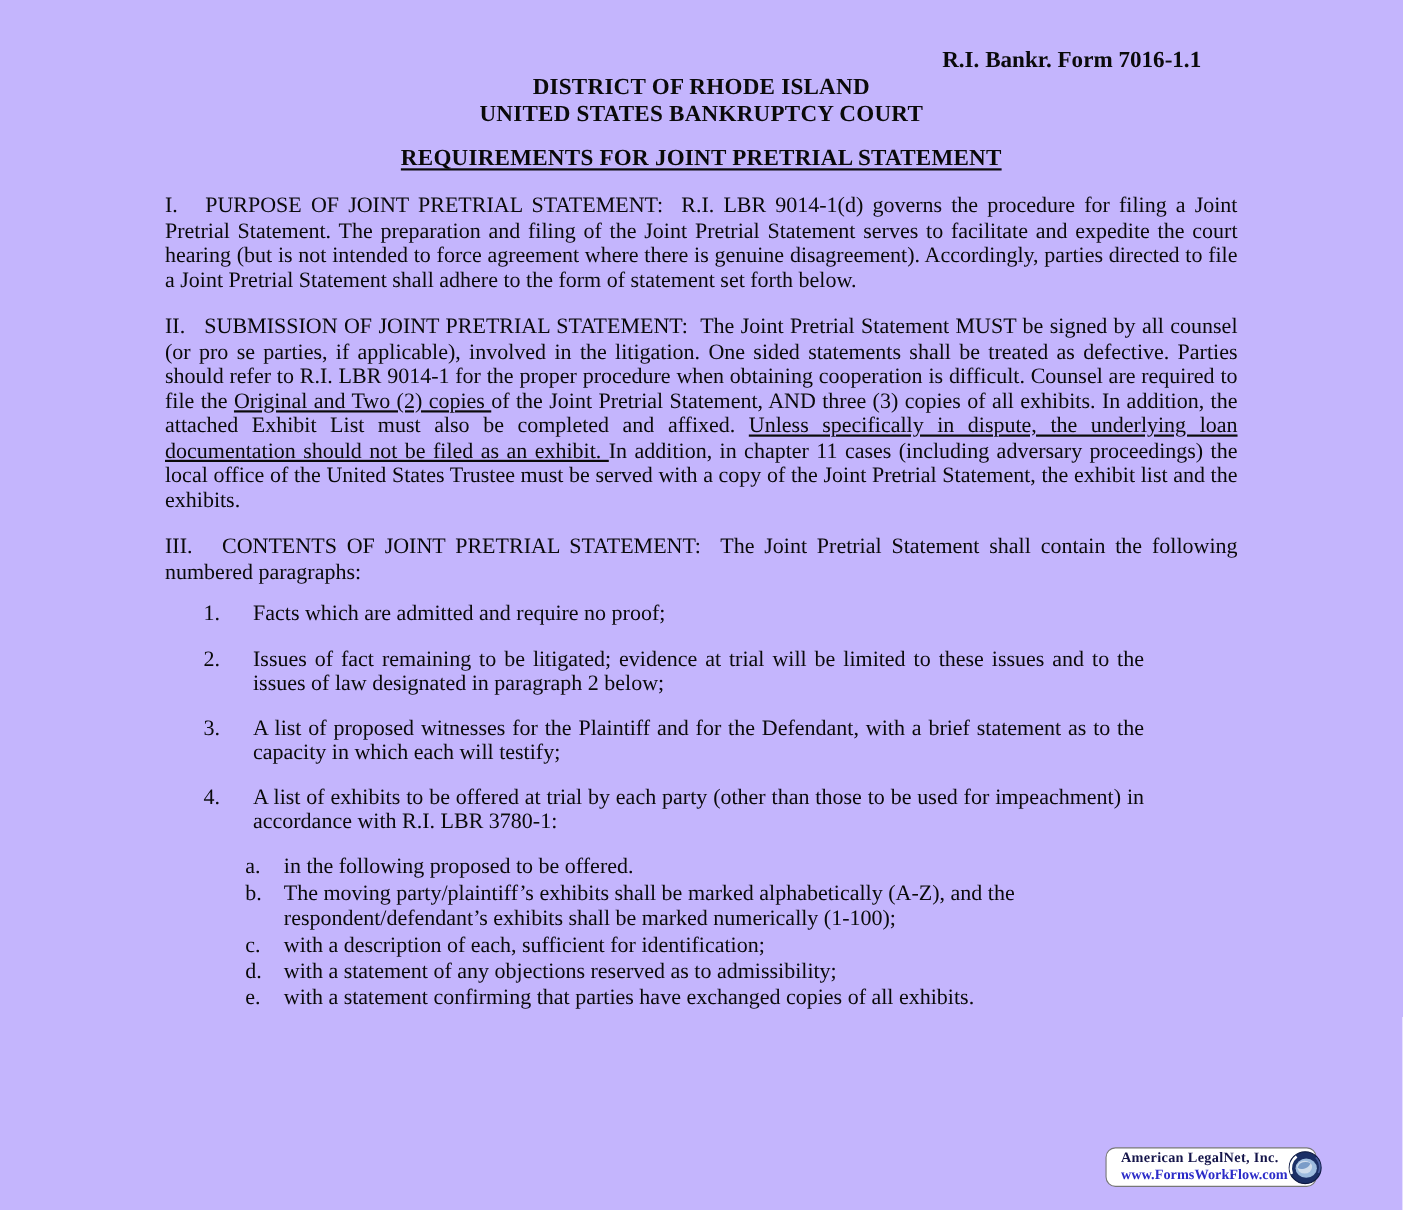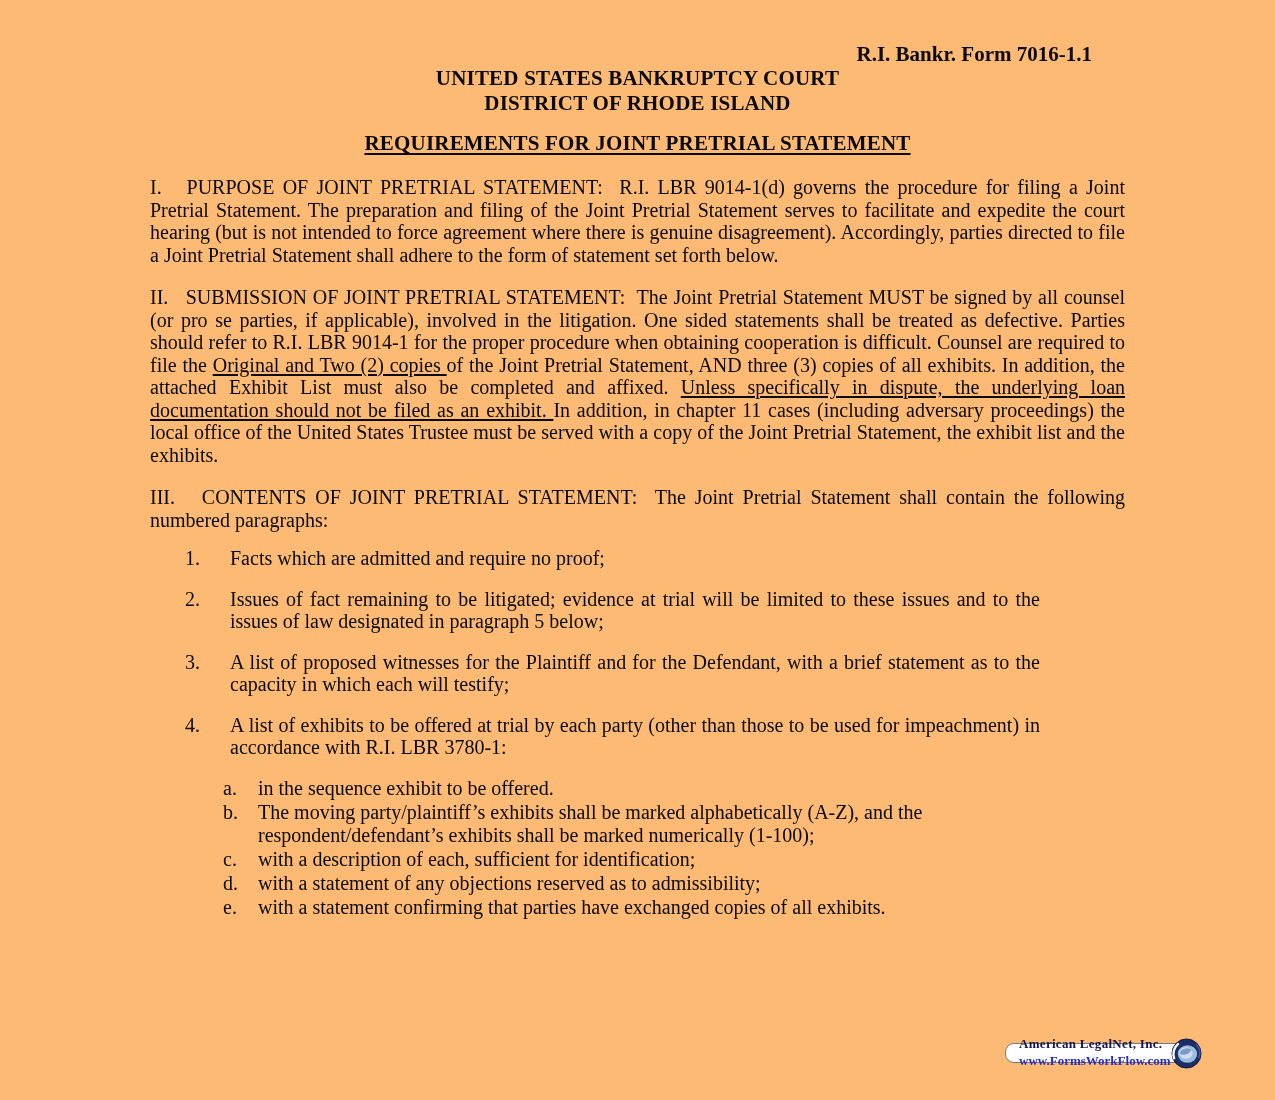--- a/index.html
+++ b/index.html
@@ -1,20 +1,20 @@
 <!DOCTYPE html>
 <html><head>
 <meta charset="utf-8">
 <style>
   html, body { margin: 0; padding: 0; background: #ffffff; }
   .page {
     position: relative;
     width: 1275px;
     height: 1100px;
-    background: #fdba74;
+    background: #c4b5fd;
     font-family: "Liberation Serif", "DejaVu Serif", serif;
     color: #0a0a0a;
     overflow: hidden;
   }
   .content {
     position: absolute;
     left: 150px;
     top: 42px;
     width: 975px;
   }
@@ -75,21 +75,21 @@
     line-height: 23px;
     margin: 0 40px 1px 73px;
   }
   .sub-item .marker { flex: 0 0 35px; }
   .sub-item .text { flex: 1 1 auto; text-align: left; }
   .badge {
     position: absolute;
     left: 1005px;
     top: 1043px;
     width: 192px;
-    height: 20px;
+    height: 36px;
     box-sizing: border-box;
     border: 1.5px solid #777777;
     border-radius: 9px;
     background: #ffffff;
     display: flex;
     align-items: center;
     padding: 2px 3px 2px 13px;
   }
   .badge-textcol { flex: 1 1 auto; }
   .badge-company {
@@ -110,52 +110,52 @@
   }
   .globe { width: 31px; height: 31px; flex: 0 0 31px; }
 </style>
 </head>
 <body>
 
 <div class="page">
   <div class="content">
 
     <div class="form-number">R.I. Bankr. Form 7016-1.1</div>
+    <div class="court-line">DISTRICT OF RHODE ISLAND</div>
     <div class="court-line">UNITED STATES BANKRUPTCY COURT</div>
-    <div class="court-line">DISTRICT OF RHODE ISLAND</div>
 
     <div class="doc-title"><span class="u-title">REQUIREMENTS FOR JOINT PRETRIAL STATEMENT</span></div>
 
     <p class="para"><b>I.&nbsp;&nbsp; PURPOSE OF JOINT PRETRIAL STATEMENT:</b><span>&nbsp; R.I. LBR 9014-1(d) governs the procedure for filing a Joint Pretrial Statement. The preparation and filing of the Joint Pretrial Statement serves to facilitate and expedite the court hearing (but is not intended to force agreement where there is genuine disagreement). Accordingly, parties directed to file a Joint Pretrial Statement shall adhere to the form of statement set forth below.</span></p>
 
     <p class="para"><b>II.&nbsp;&nbsp; SUBMISSION OF JOINT PRETRIAL STATEMENT:</b><span>&nbsp; The Joint Pretrial Statement MUST be signed by all counsel (or pro se parties, if applicable), involved in the litigation. One sided statements shall be treated as defective. Parties should refer to R.I. LBR 9014-1 for the proper procedure when obtaining cooperation is difficult. Counsel are required to file the </span><span class="ul">Original and Two (2) copies </span><span>of the Joint Pretrial Statement, AND three (3) copies of all exhibits. In addition, the attached Exhibit List must also be completed and affixed. </span><span class="ul">Unless specifically in dispute, the underlying loan documentation should not be filed as an exhibit. </span><span>In addition, in chapter 11 cases (including adversary proceedings) the local office of the United States Trustee must be served with a copy of the Joint Pretrial Statement, the exhibit list and the exhibits.</span></p>
 
     <p class="para para-tight"><b>III.&nbsp;&nbsp; CONTENTS OF JOINT PRETRIAL STATEMENT:</b><span>&nbsp; The Joint Pretrial Statement shall contain the following numbered paragraphs:</span></p>
 
     <div class="num-item">
       <span class="marker">1.</span>
       <span class="text">Facts which are admitted and require no proof;</span>
     </div>
     <div class="num-item">
       <span class="marker">2.</span>
-      <span class="text">Issues of fact remaining to be litigated; evidence at trial will be limited to these issues and to the issues of law designated in paragraph 5 below;</span>
+      <span class="text">Issues of fact remaining to be litigated; evidence at trial will be limited to these issues and to the issues of law designated in paragraph 2 below;</span>
     </div>
     <div class="num-item">
       <span class="marker">3.</span>
       <span class="text">A list of proposed witnesses for the Plaintiff and for the Defendant, with a brief statement as to the capacity in which each will testify;</span>
     </div>
     <div class="num-item">
       <span class="marker">4.</span>
       <span class="text">A list of exhibits to be offered at trial by each party (other than those to be used for impeachment) in accordance with R.I. LBR 3780-1:</span>
     </div>
 
     <div class="sub-list">
       <div class="sub-item">
         <span class="marker">a.</span>
-        <span class="text">in the sequence exhibit to be offered.</span>
+        <span class="text">in the following proposed to be offered.</span>
       </div>
       <div class="sub-item">
         <span class="marker">b.</span>
         <span class="text">The moving party/plaintiff’s exhibits shall be marked alphabetically (A-Z), and the respondent/defendant’s exhibits shall be marked numerically (1-100);</span>
       </div>
       <div class="sub-item">
         <span class="marker">c.</span>
         <span class="text">with a description of each, sufficient for identification;</span>
       </div>
       <div class="sub-item">

